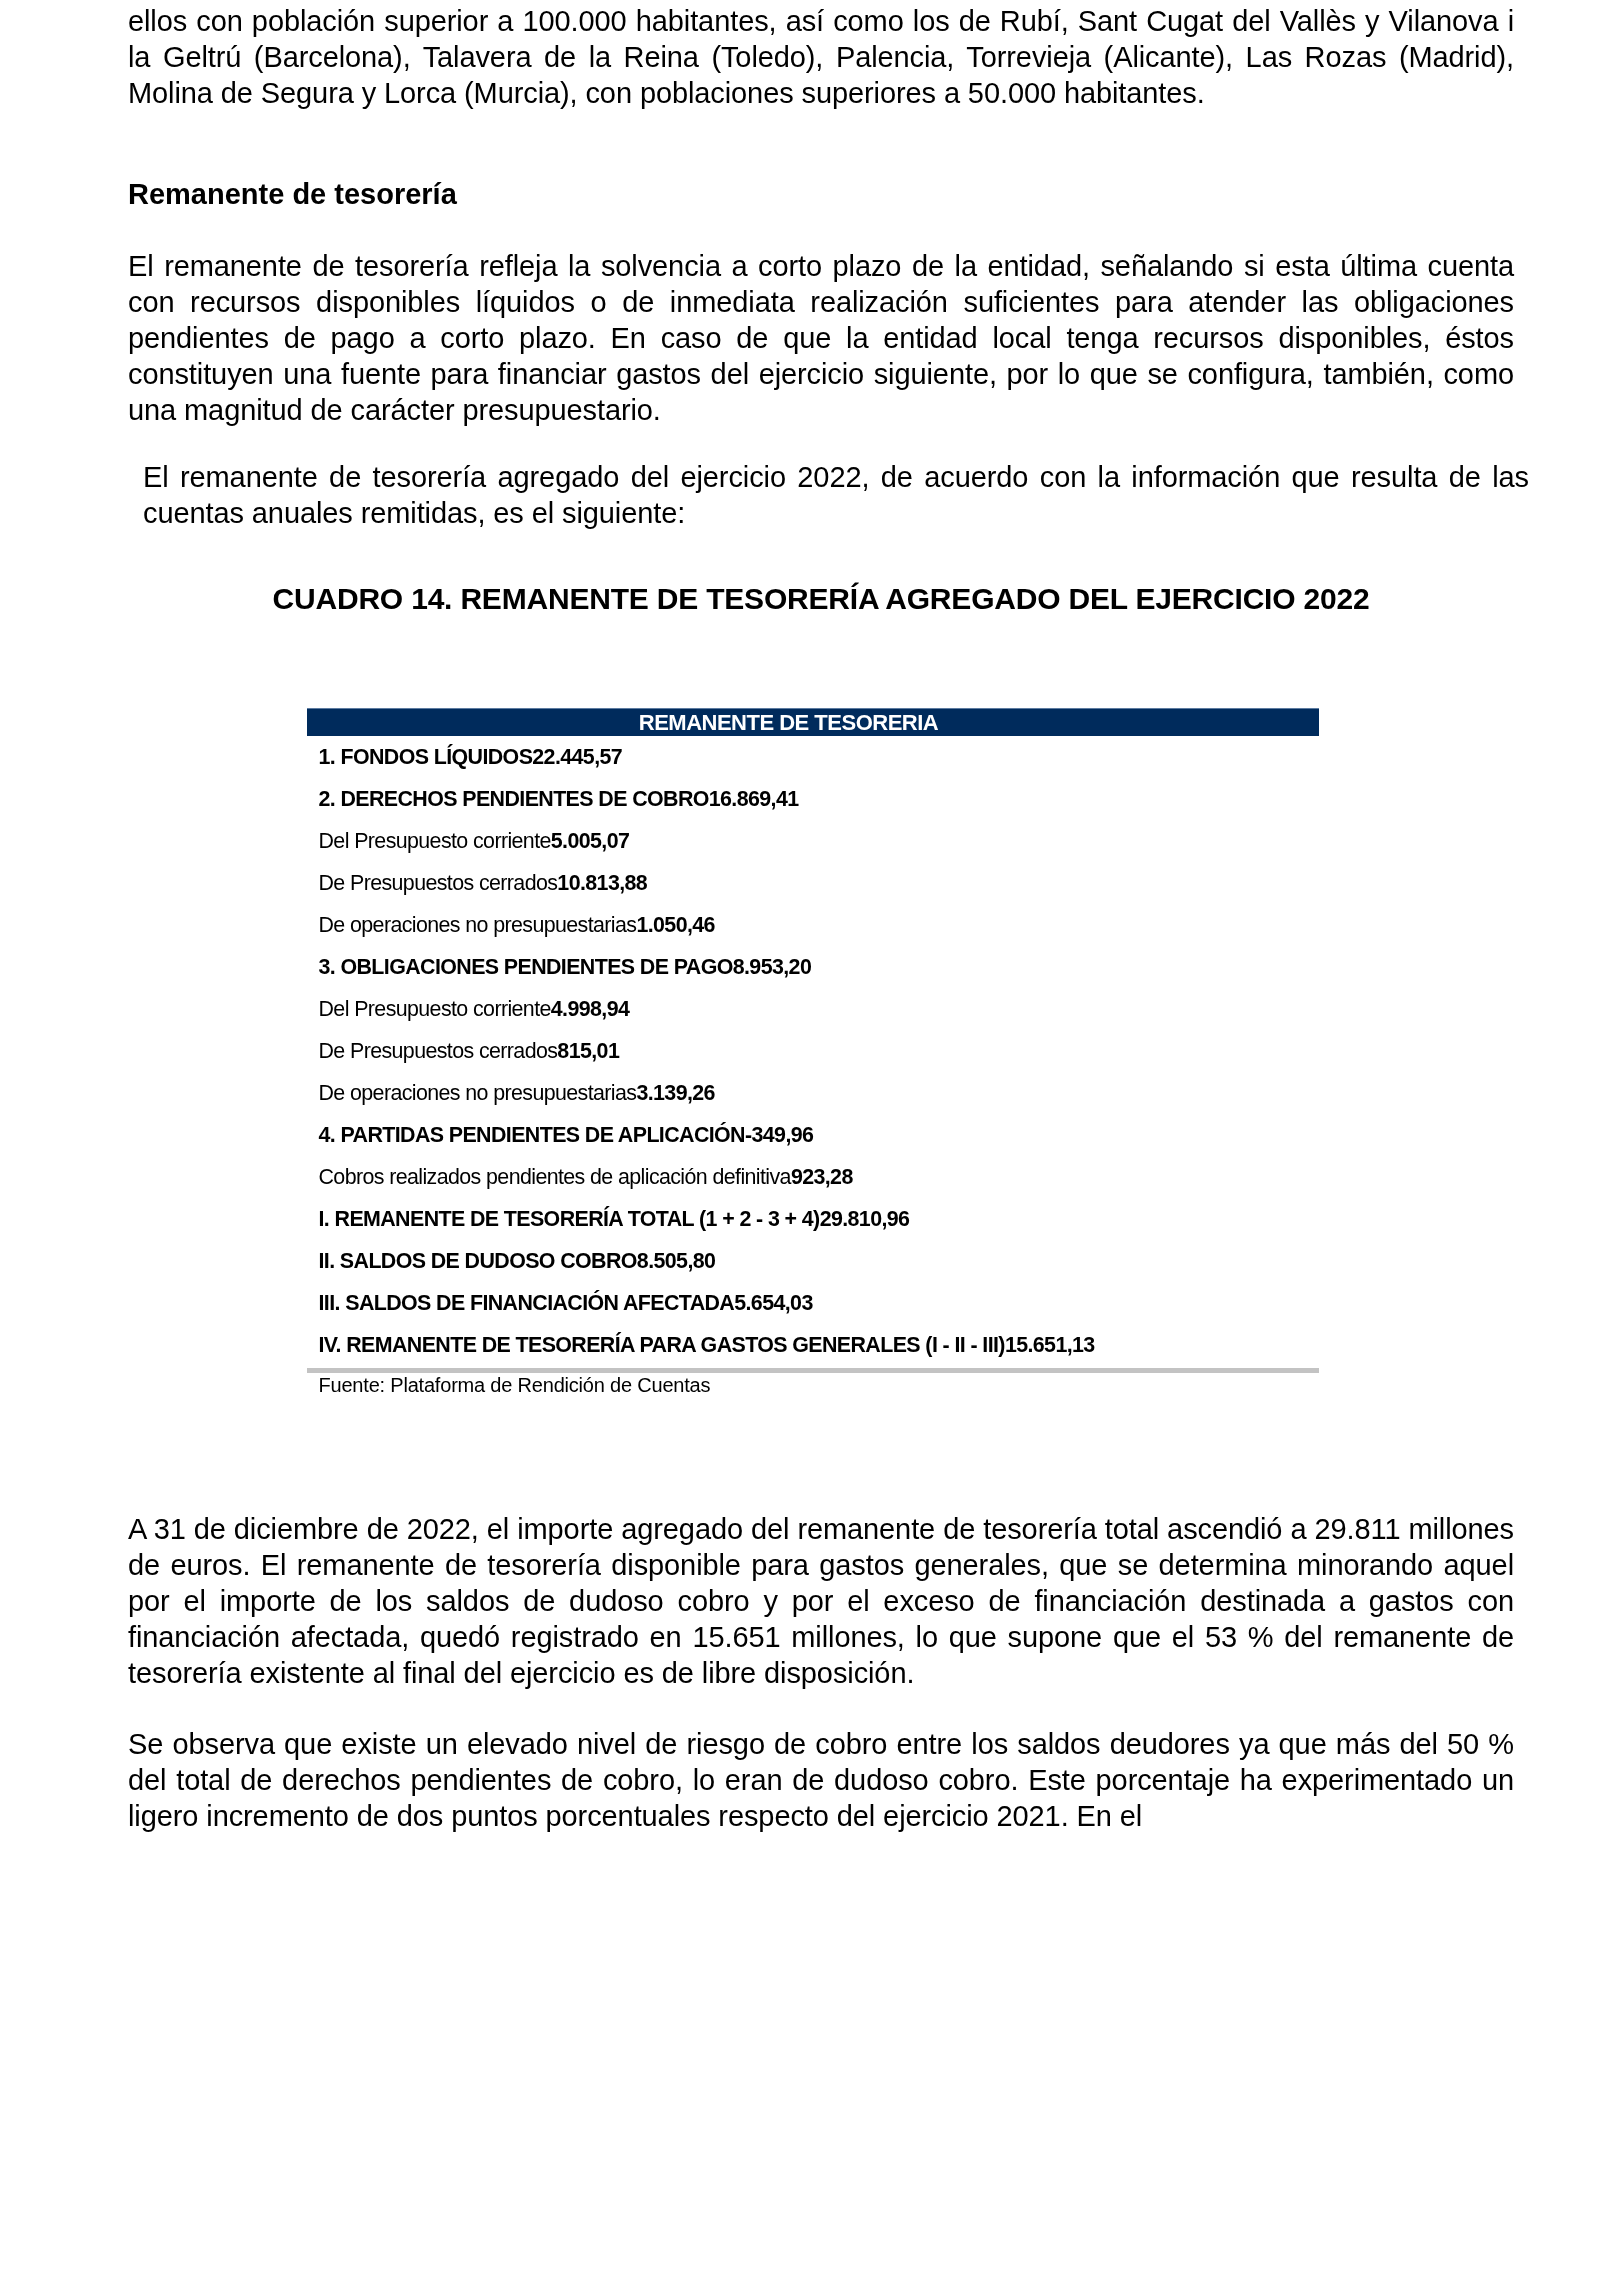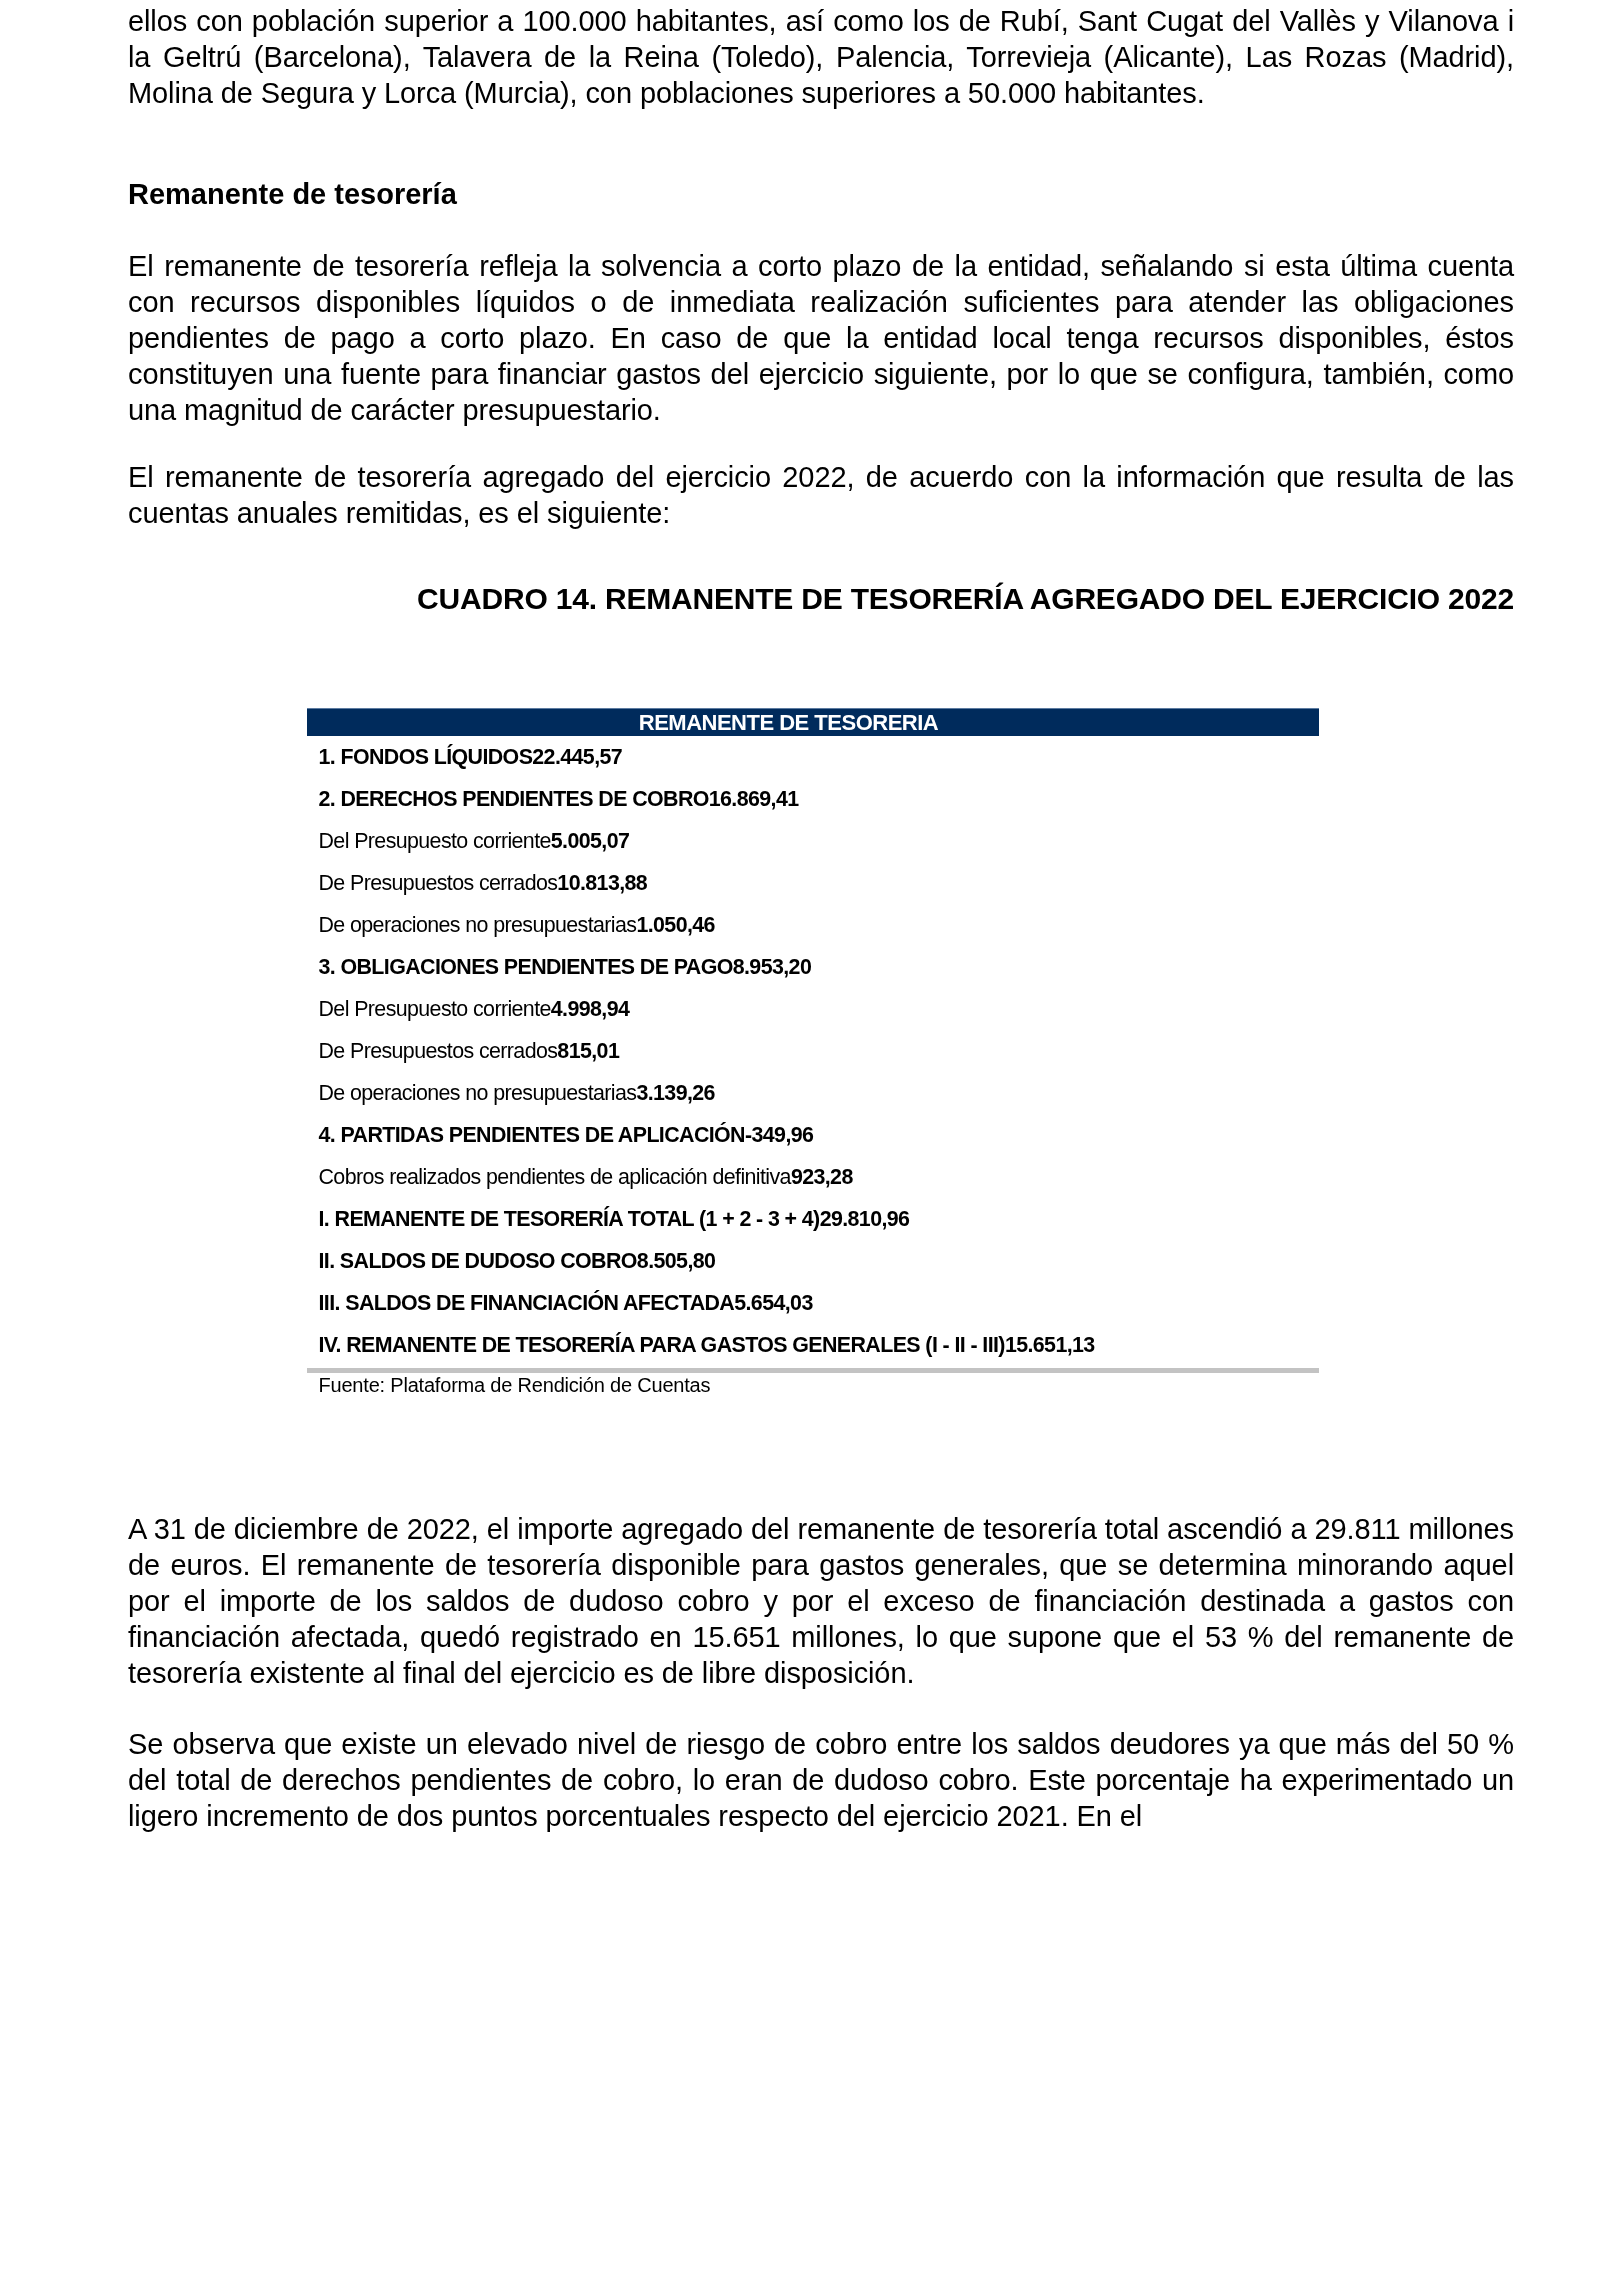--- a/index.html
+++ b/index.html
@@ -9,21 +9,21 @@
   }
   .page { position: absolute; left: 128px; top: 0; width: 1386px; }
   .para {
     font-size: 29px; line-height: 36px; text-align: justify;
     margin: 0; letter-spacing: -0.1px;
   }
   .heading {
     font-size: 29px; font-weight: bold; margin: 0; line-height: 35px;
   }
   .cuadro-title {
-    font-size: 30px; font-weight: bold; text-align: right; margin: 0;
+    font-size: 30px; font-weight: bold; text-align: center; margin: 0;
     line-height: 36px; letter-spacing: -0.2px;
   }
   .table-wrap {
     position: absolute; left: 307px; top: 708px; width: 1012px;
   }
   .tbl-header {
     background: #002b5c; color: #fff; height: 27px; line-height: 28px;
     font-size: 22px; font-weight: bold; letter-spacing: -0.5px;
     text-align: center; border-top: 0.8px solid #5c7ba0;
   }
@@ -44,21 +44,21 @@
 </head>
 <body>
 
 <div class="page">
   <p class="para" style="position:absolute; top:3.3px; left:0; width:1386px;">ellos con población superior a 100.000 habitantes, así como los de Rubí, Sant Cugat del Vallès y Vilanova i la Geltrú (Barcelona), Talavera de la Reina (Toledo), Palencia, Torrevieja (Alicante), Las Rozas (Madrid), Molina de Segura y Lorca (Murcia), con poblaciones superiores a 50.000 habitantes.</p>
 
   <h3 class="heading" style="position:absolute; top:177px; left:0;">Remanente de tesorería</h3>
 
   <p class="para" style="position:absolute; top:248px; left:0; width:1386px;">El remanente de tesorería refleja la solvencia a corto plazo de la entidad, señalando si esta última cuenta con recursos disponibles líquidos o de inmediata realización suficientes para atender las obligaciones pendientes de pago a corto plazo. En caso de que la entidad local tenga recursos disponibles, éstos constituyen una fuente para financiar gastos del ejercicio siguiente, por lo que se configura, también, como una magnitud de carácter presupuestario.</p>
 
-  <p class="para" style="position:absolute; top:459px; left:0; width:1386px;">El remanente de tesorería agregado del ejercicio 2022, de acuerdo con la información que resulta de las cuentas anuales remitidas, es el siguiente:</p>
+  <p class="para" style="position:absolute; top:459px; left:15px; width:1386px;">El remanente de tesorería agregado del ejercicio 2022, de acuerdo con la información que resulta de las cuentas anuales remitidas, es el siguiente:</p>
 
   <h2 class="cuadro-title" style="position:absolute; top:581px; left:0; width:1386px;">CUADRO 14. REMANENTE DE TESORERÍA AGREGADO DEL EJERCICIO 2022</h2>
 
   <p class="para" style="position:absolute; top:1511px; left:0; width:1386px;">A 31 de diciembre de 2022, el importe agregado del remanente de tesorería total ascendió a 29.811 millones de euros. El remanente de tesorería disponible para gastos generales, que se determina minorando aquel por el importe de los saldos de dudoso cobro y por el exceso de financiación destinada a gastos con financiación afectada, quedó registrado en 15.651 millones, lo que supone que el 53 % del remanente de tesorería existente al final del ejercicio es de libre disposición.</p>
 
   <p class="para" style="position:absolute; top:1726px; left:0; width:1386px;">Se observa que existe un elevado nivel de riesgo de cobro entre los saldos deudores ya que más del 50 % del total de derechos pendientes de cobro, lo eran de dudoso cobro. Este porcentaje ha experimentado un ligero incremento de dos puntos porcentuales respecto del ejercicio 2021. En el</p>
 </div>
 
 <div class="table-wrap">
   <div class="tbl-header" style="background: rgb(0, 43, 92);">

